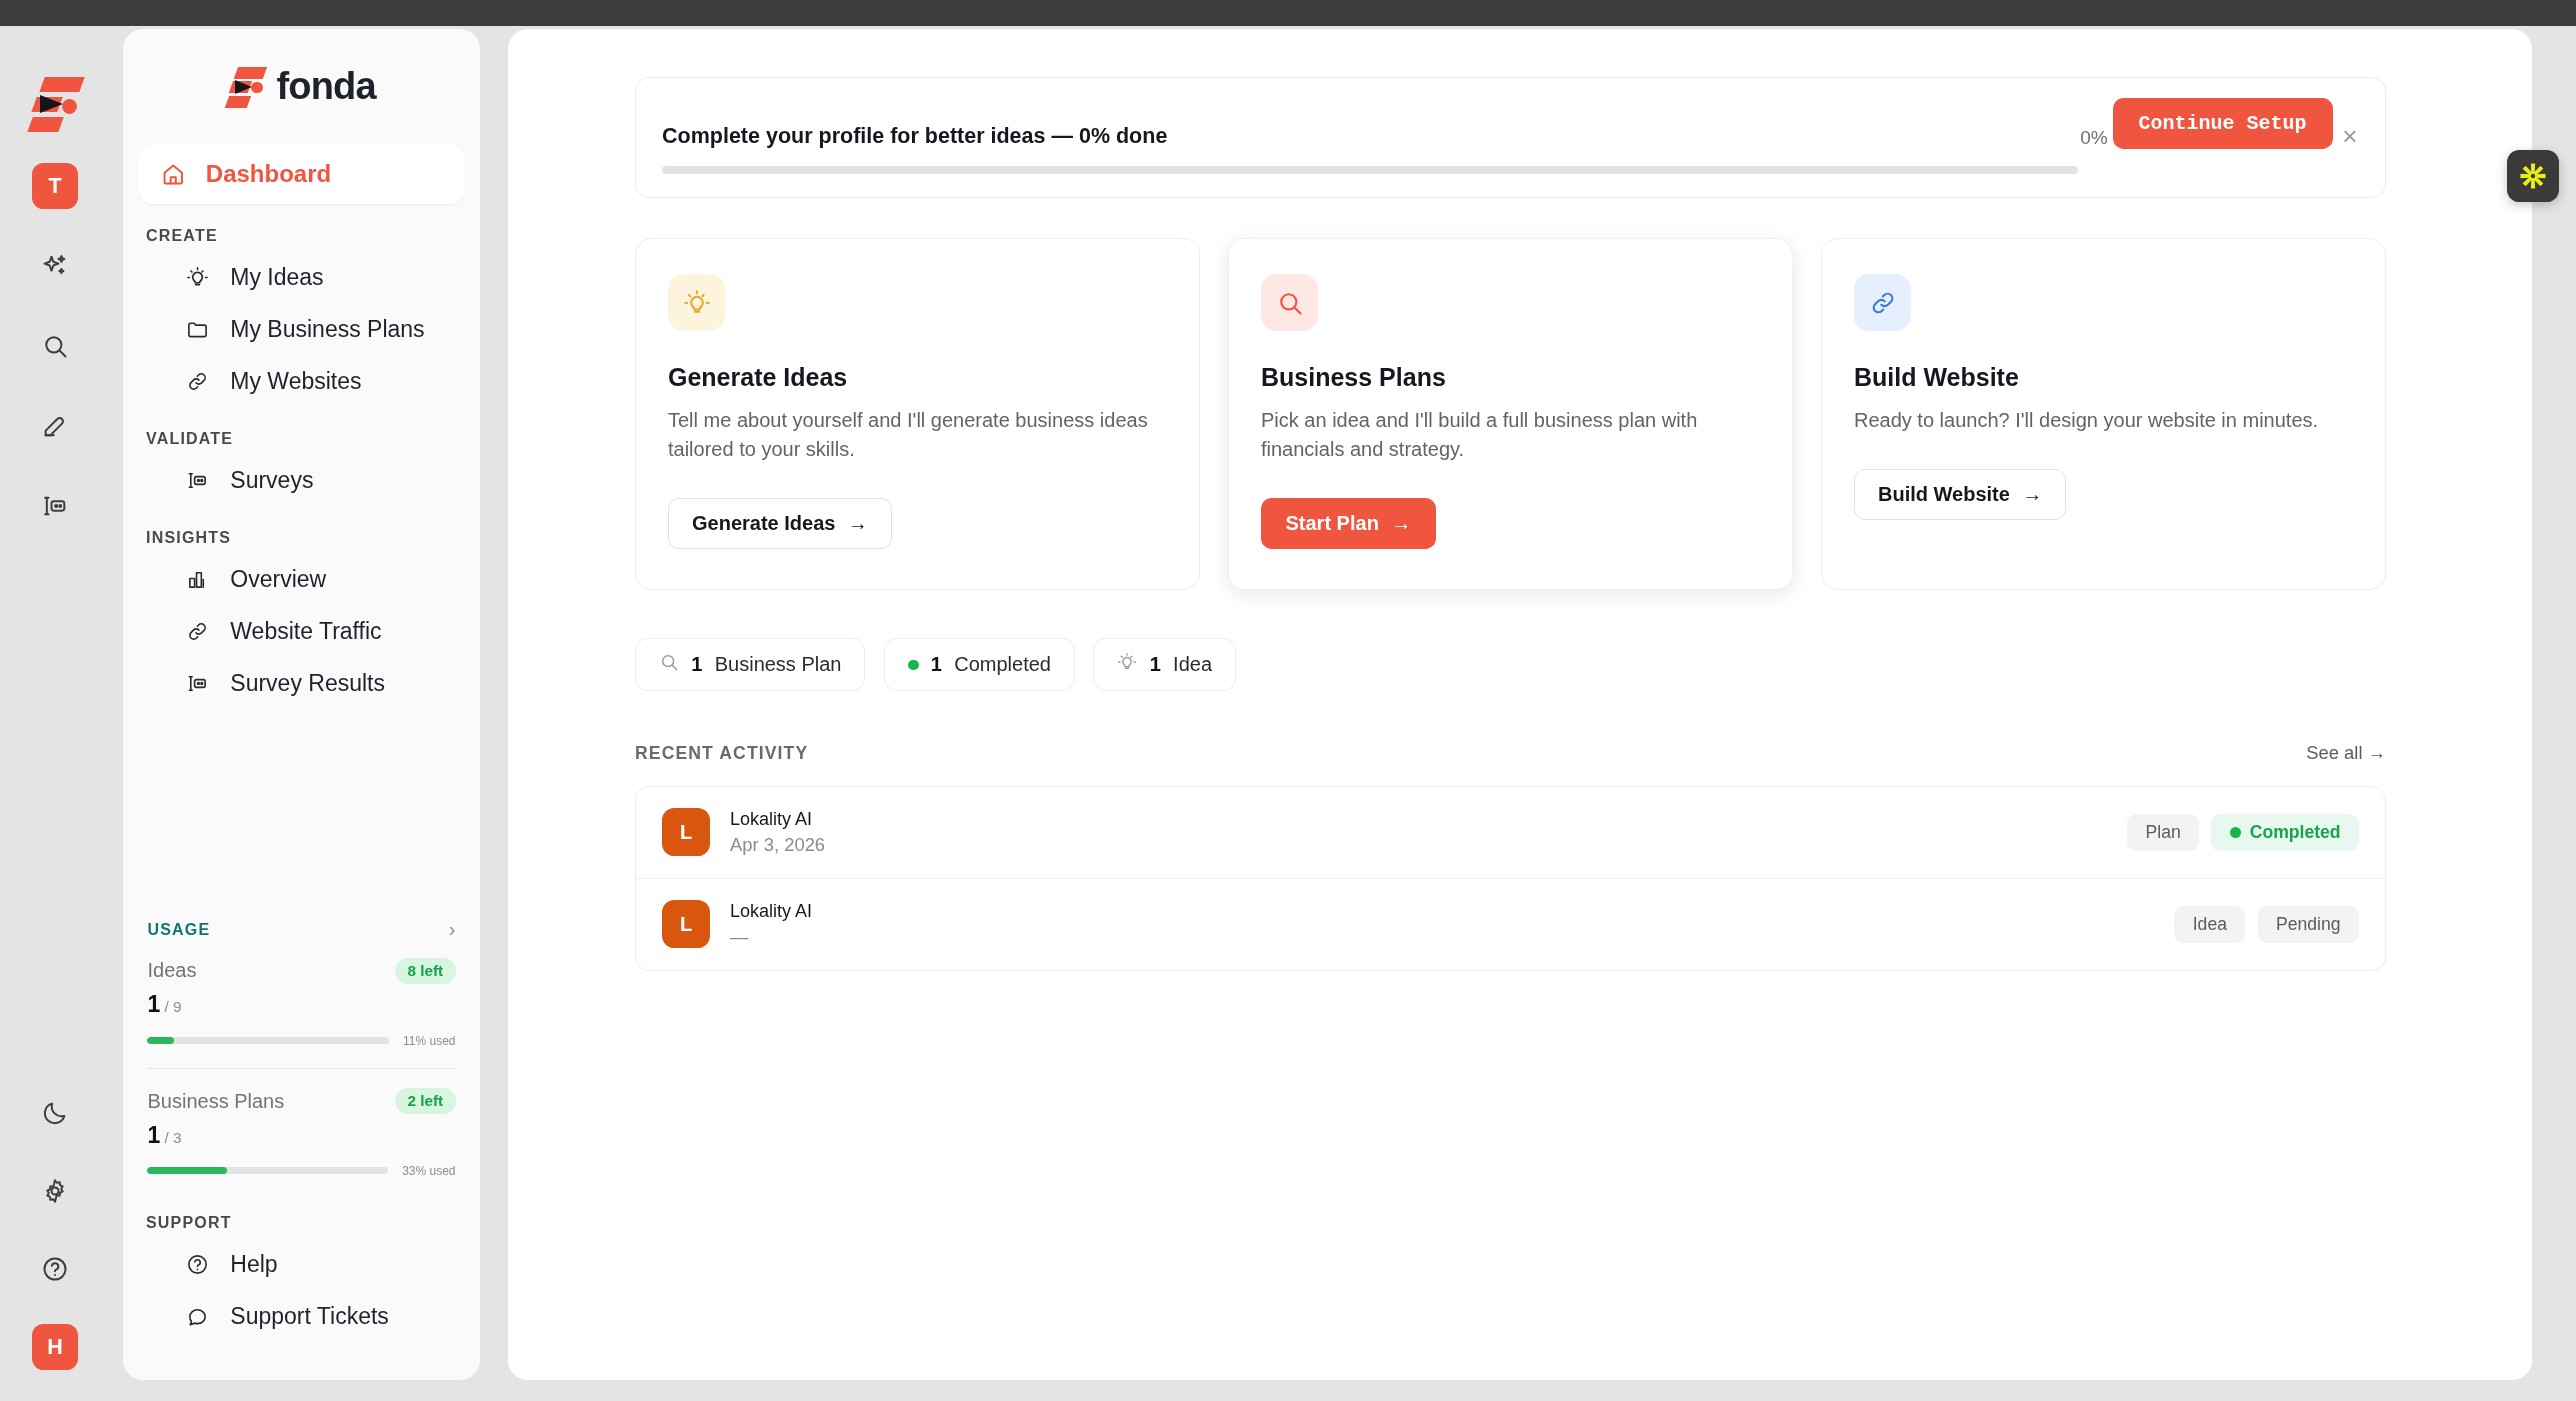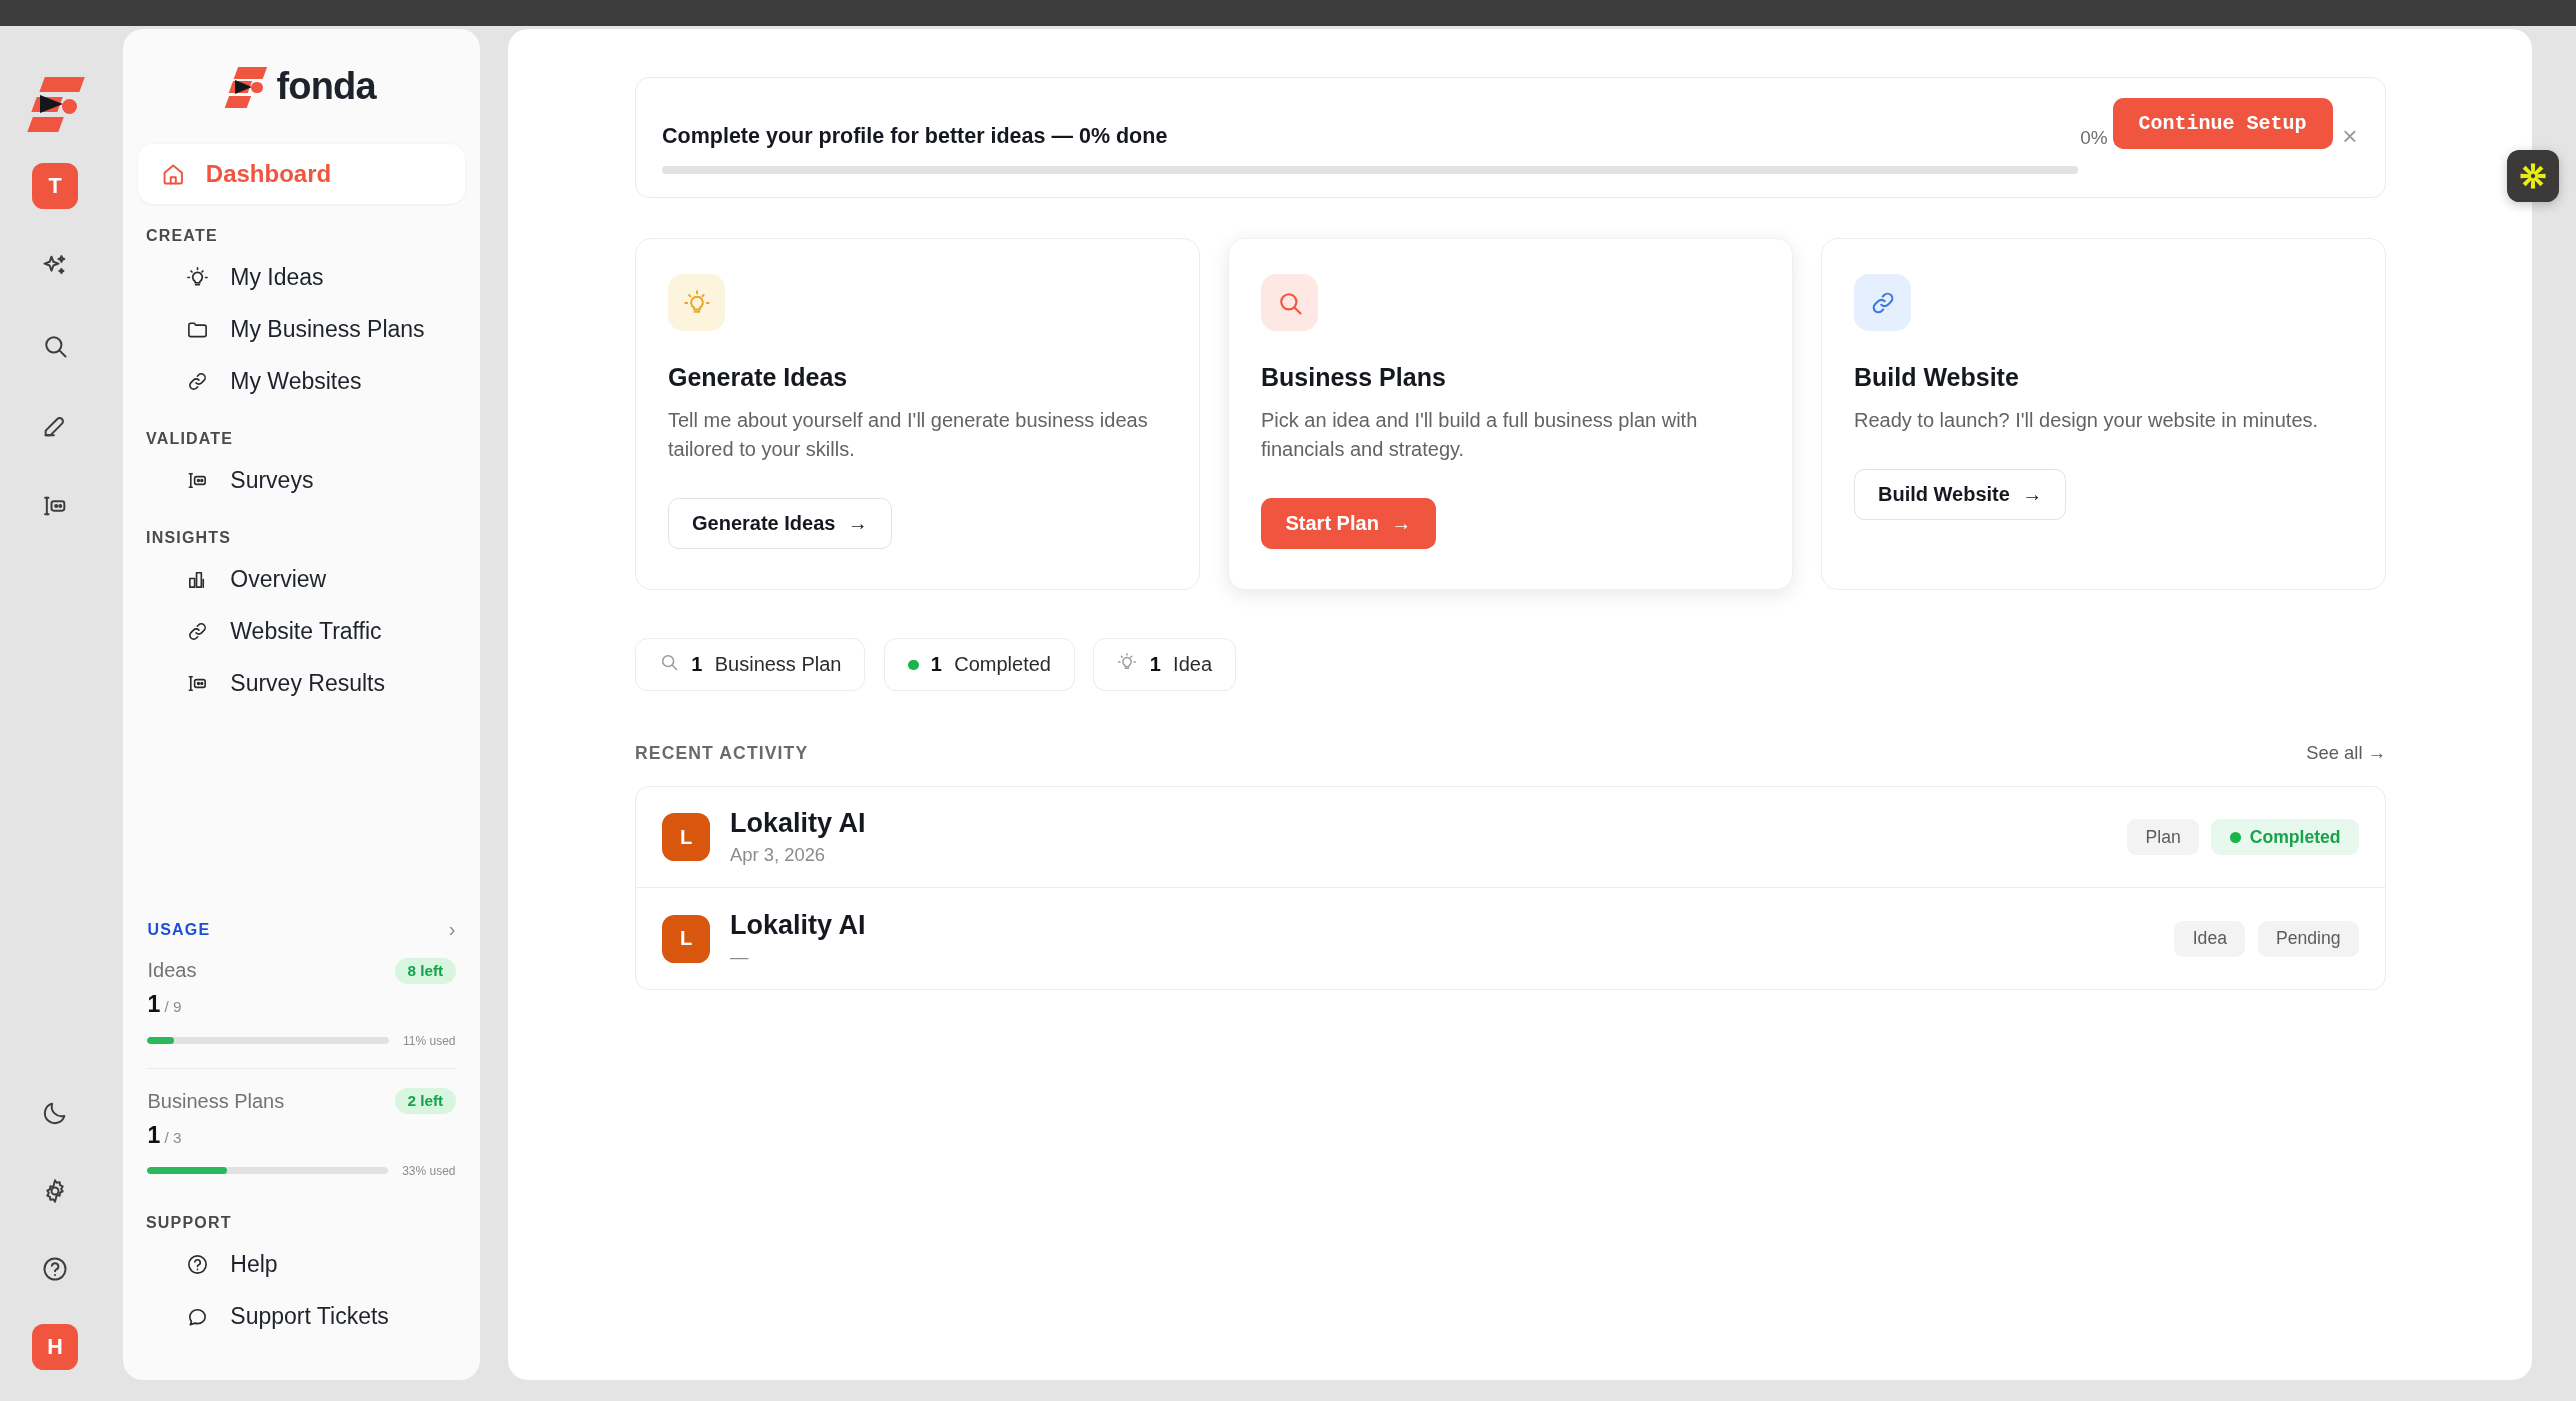--- a/index.html
+++ b/index.html
@@ -45,21 +45,21 @@
 
   .nav-group { margin-top:23px; }
   .nav-group-title { font-size:16px; font-weight:700; letter-spacing:1.2px; color:#4a4a4a; padding-left:7.7px; margin-bottom:6.1px; }
   .nav-item { display:flex; align-items:center; gap:20px; height:52px; padding-left:46px; cursor:pointer; border-radius:12.3px; }
   .nav-item .lbl { color:#1e222b; font-size:23px; }
   .ic { width:26px; height:26px; flex:0 0 auto; display:flex; align-items:center; justify-content:center; }
 
   
   .usage-wrap { position:absolute; left:15.3px; right:15.3px; top:889px; }
   .usage-head { display:flex; align-items:center; justify-content:space-between; padding:0 9.2px; margin-bottom:17px; }
-  .usage-head .t { font-size:16px; font-weight:700; letter-spacing:1.2px; color:#1d4ed8; }
+  .usage-head .t { font-size:16px; font-weight:700; letter-spacing:1.2px; color:#0f766e; }
   .usage-head .chev { color:#8a8a8a; font-size:20px; cursor:pointer; }
   .u-row { padding:0 9.2px; }
   .u-top { display:flex; align-items:center; justify-content:space-between; }
   .u-name { font-size:20px; color:#737373; }
   .u-pill { background:#d7f5df; color:#15a34a; font-size:15.3px; font-weight:700; padding:3.8px 12.3px; border-radius:15.3px; }
   .u-frac { margin-top:7.7px; font-size:15.3px; color:#8c8c8c; }
   .u-frac b { font-size:23px; color:#111; font-weight:700; }
   .u-bar-row { display:flex; align-items:center; gap:14px; margin-top:15.3px; }
   .u-bar { flex:1; height:7px; background:#e2e2e2; border-radius:4.6px; overflow:hidden; }
   .u-fill { height:100%; background:#2bb75b; border-radius:4.6px; }
@@ -104,21 +104,21 @@
   .ra-head { display:flex; align-items:center; justify-content:space-between; margin-top:51px;text-align:right; }
   .ra-title { font-size:17.6px; font-weight:700; letter-spacing:1.1px; color:#6a6a6a; }
   .ra-see { font-size:18.4px; color:#5c5c5c; cursor:pointer; }
 
   .ra-list { margin-top:21.5px; border:0.8px solid #ececec; border-radius:14px; overflow:hidden; }
   .ra-row { display:flex; align-items:center; padding:21.5px 26px; }
   .ra-row + .ra-row { border-top:0.8px solid #ececec; }
   .ra-av { width:48px; height:48px; border-radius:12.3px; background:#d9560f; color:#fff;
            display:flex; align-items:center; justify-content:center; font-size:20px; font-weight:700; flex:0 0 auto; }
   .ra-meta { margin-left:20px; flex:1; }
-  .ra-name { font-size:27px; font-weight:700; color:#15181f; }
+  .ra-name { font-size:18px; font-weight:400; color:#15181f; }
   .ra-sub { font-size:18.4px; color:#8b8b8b; margin-top:4.6px; }
   .ra-tags { display:flex; align-items:center; gap:12.3px; }
   .tag { background:#f3f3f3; color:#5c5c5c; font-size:17.6px; padding:7.7px 18.4px; border-radius:9.2px; }
   .tag-green { background:#e7f8ee; color:#18a34a; display:inline-flex; align-items:center; gap:9.2px; font-weight:600; }
 
   .float-widget { position:absolute; right:17px; top:150px; width:52px; height:52px; border-radius:12.3px;
                   background:#3c3a38; display:flex; align-items:center; justify-content:center; cursor:pointer;
                   box-shadow:0 3.1px 10.7px rgba(0,0,0,.22); }
 </style>
 </head>

